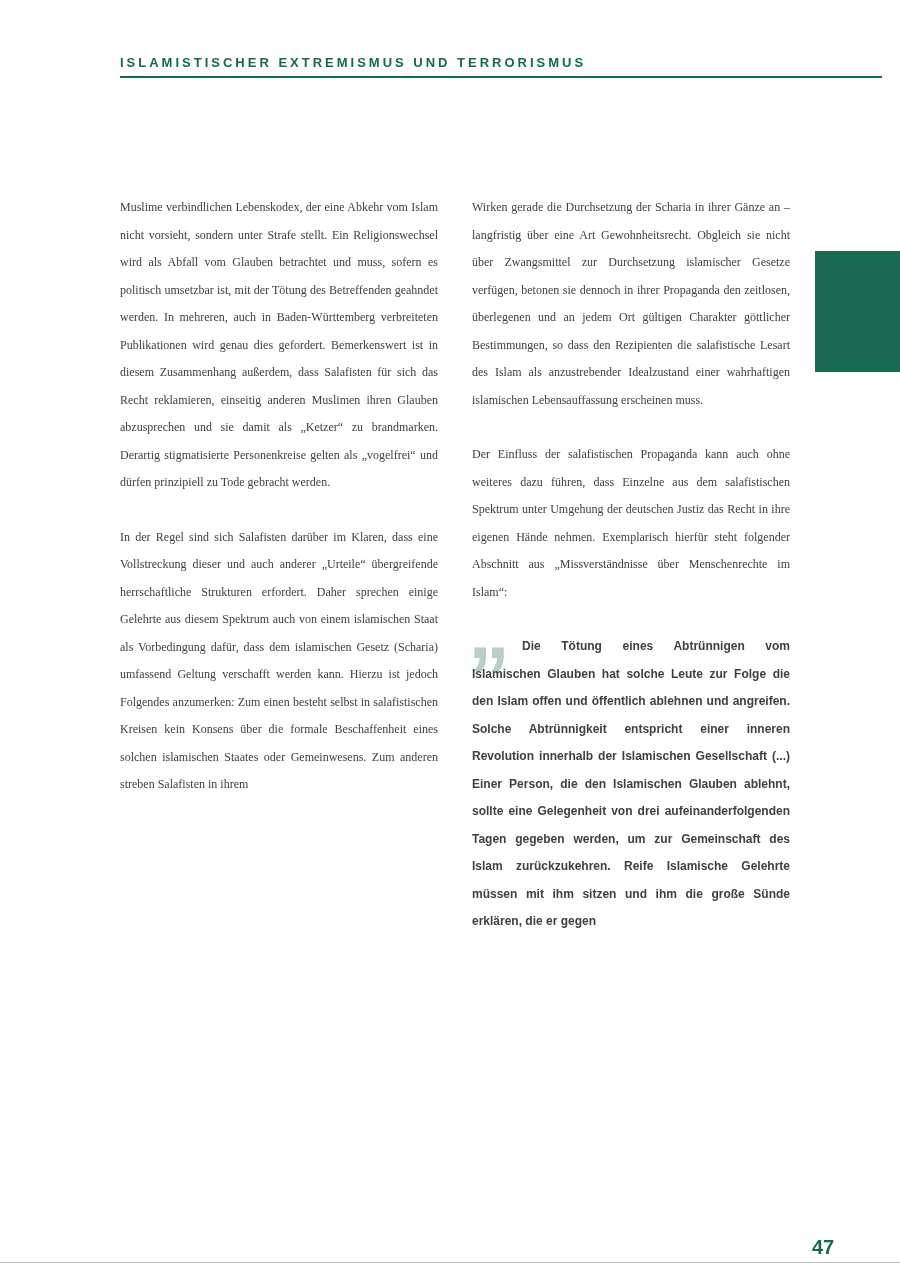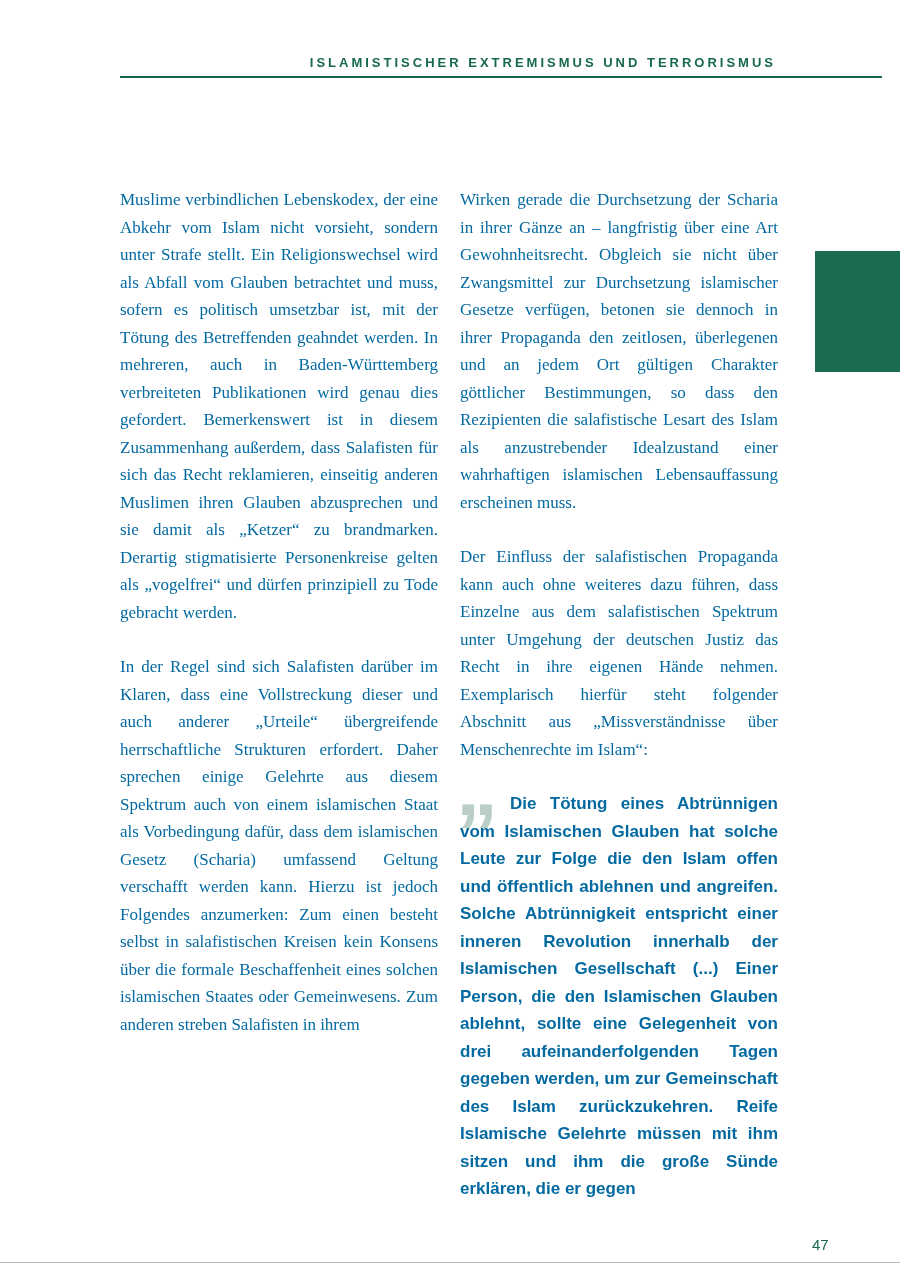--- a/index.html
+++ b/index.html
@@ -15,21 +15,21 @@
     overflow: hidden;
     font-family: "Liberation Serif", serif;
   }
 
   
   .running-head {
     position: absolute;
     top: 55px;
     left: 120px;
     width: 656px;
-    text-align: right;
+    text-align: left;
     font-family: "Liberation Sans", sans-serif;
     font-weight: 700;
     font-size: 13px;
     letter-spacing: 3px;
     color: #17684f;
     white-space: nowrap;
   }
   .header-rule {
     position: absolute;
     top: 76px;
@@ -49,27 +49,27 @@
     background: #1b6a52;
   }
 
   
   .col {
     position: absolute;
     top: 178px;
     width: 318px;
   }
   .col-left  { left: 120px; }
-  .col-right { left: 460px; }
+  .col-right { left: 472px; }
   .col p {
-    margin: 8px 0 27px 0;
-    font-size: 17px;
+    margin: 16px 0 27px 0;
+    font-size: 12px;
     line-height: 27.5px;
     text-align: justify;
-    color: #0369a1;
+    color: #404040;
   }
 
   
   .quote {
     position: relative;
     margin-top: 4px;
   }
   .quote-mark {
     position: absolute;
     left: -4px;
@@ -94,22 +94,22 @@
     text-align: left;
     text-indent: 50px;
   }
 
   
   .page-number {
     position: absolute;
     left: 812px;
     top: 1236px;
     font-family: "Liberation Sans", sans-serif;
-    font-weight: 400;
-    font-size: 15px;
+    font-weight: 700;
+    font-size: 20px;
     color: #17684f;
   }
   .footer-rule {
     position: absolute;
     top: 1262px;
     left: 0;
     width: 900px;
     height: 1px;
     background: #b6bdba;
   }

